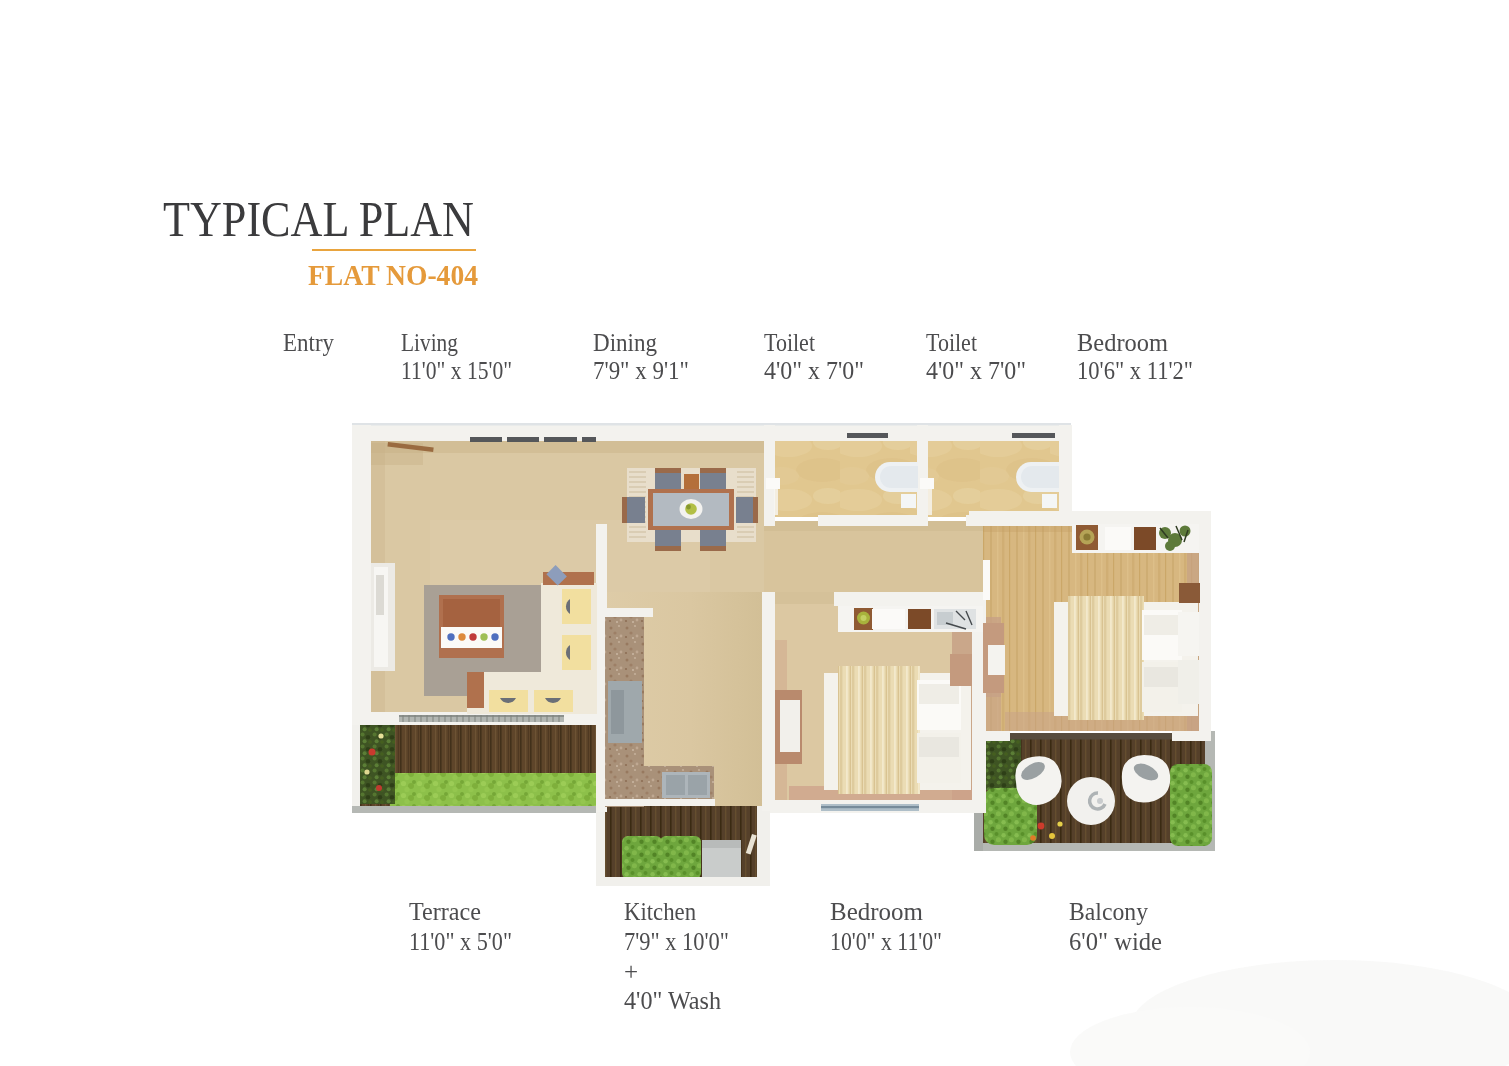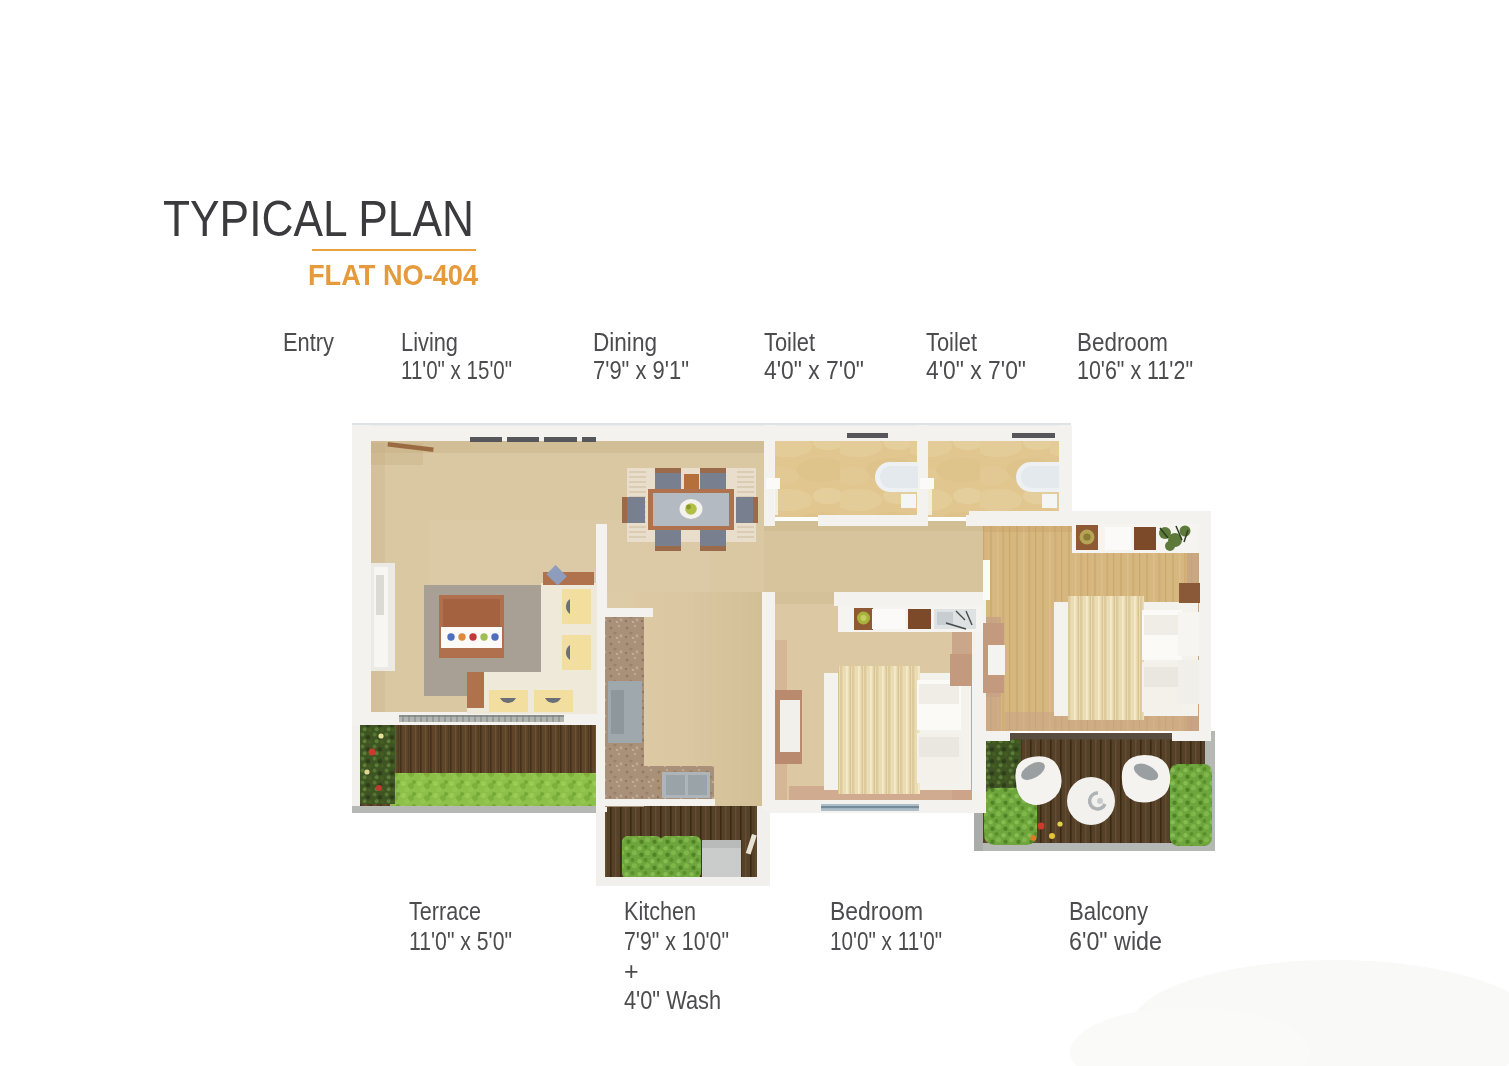--- a/index.html
+++ b/index.html
@@ -1,17 +1,17 @@
 <!DOCTYPE html>
 <html><head>
 <meta charset="utf-8">
 <style>
   html,body{margin:0;padding:0;background:#ffffff;}
   #stage{position:relative;width:1509px;height:1066px;background:#ffffff;overflow:hidden;
-         font-family:Liberation Sans, sans-serif;}
+         font-family:Liberation Serif, serif;}
   svg{display:block;}
 </style>
 </head>
 <body>
 <div id="stage">
 <svg width="1509" height="1066" viewBox="0 0 1509 1066" xmlns="http://www.w3.org/2000/svg">
 <defs>
 
   <pattern id="deck" width="10" height="60" patternUnits="userSpaceOnUse">
     <rect width="10" height="60" fill="#5e452a"></rect>

